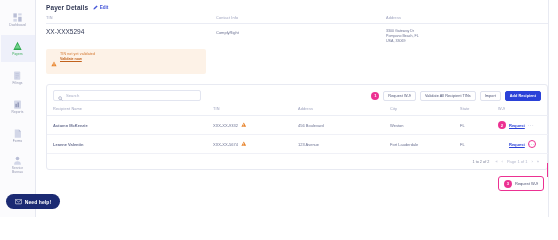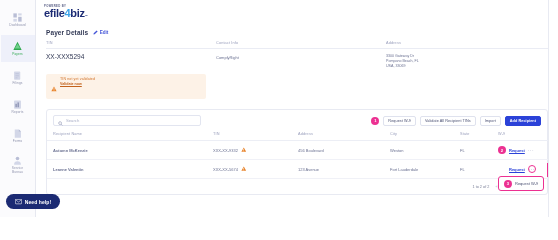--- a/index.html
+++ b/index.html
@@ -452,29 +452,20 @@
             <rect x="0.7" y="0.7" width="12.6" height="9" rx="1.4" fill="none" stroke="#ffffff" stroke-width="1.2"></rect>
             <path d="M1.3 1.6 L7 6 L12.7 1.6" fill="none" stroke="#ffffff" stroke-width="1.1"></path>
           </svg>
       </span>
       <span>Need help!</span>
     </div>
   </nav>
 
   <main class="main">
 
-    <div class="logo-wrap">
-      <div class="logo-top">POWERED BY</div>
-      <div class="logo-main">
-        <span class="blue">efile</span>
-          <span class="four">4</span>
-          <span class="blue">biz</span>
-          <span class="logo-tm">™</span>
-      </div>
-    </div>
 
     <div class="content">
       <div class="sec-head">
         <span class="sec-title">Payer Details</span>
         <span class="edit-link">
           <span>
             <svg width="5" height="5" viewBox="0 0 10 10">
                 <path d="M7.2 0.8 L9.2 2.8 L3.4 8.6 L1 9 L1.4 6.6 Z" fill="#4455d8"></path>
               </svg>
           </span>

